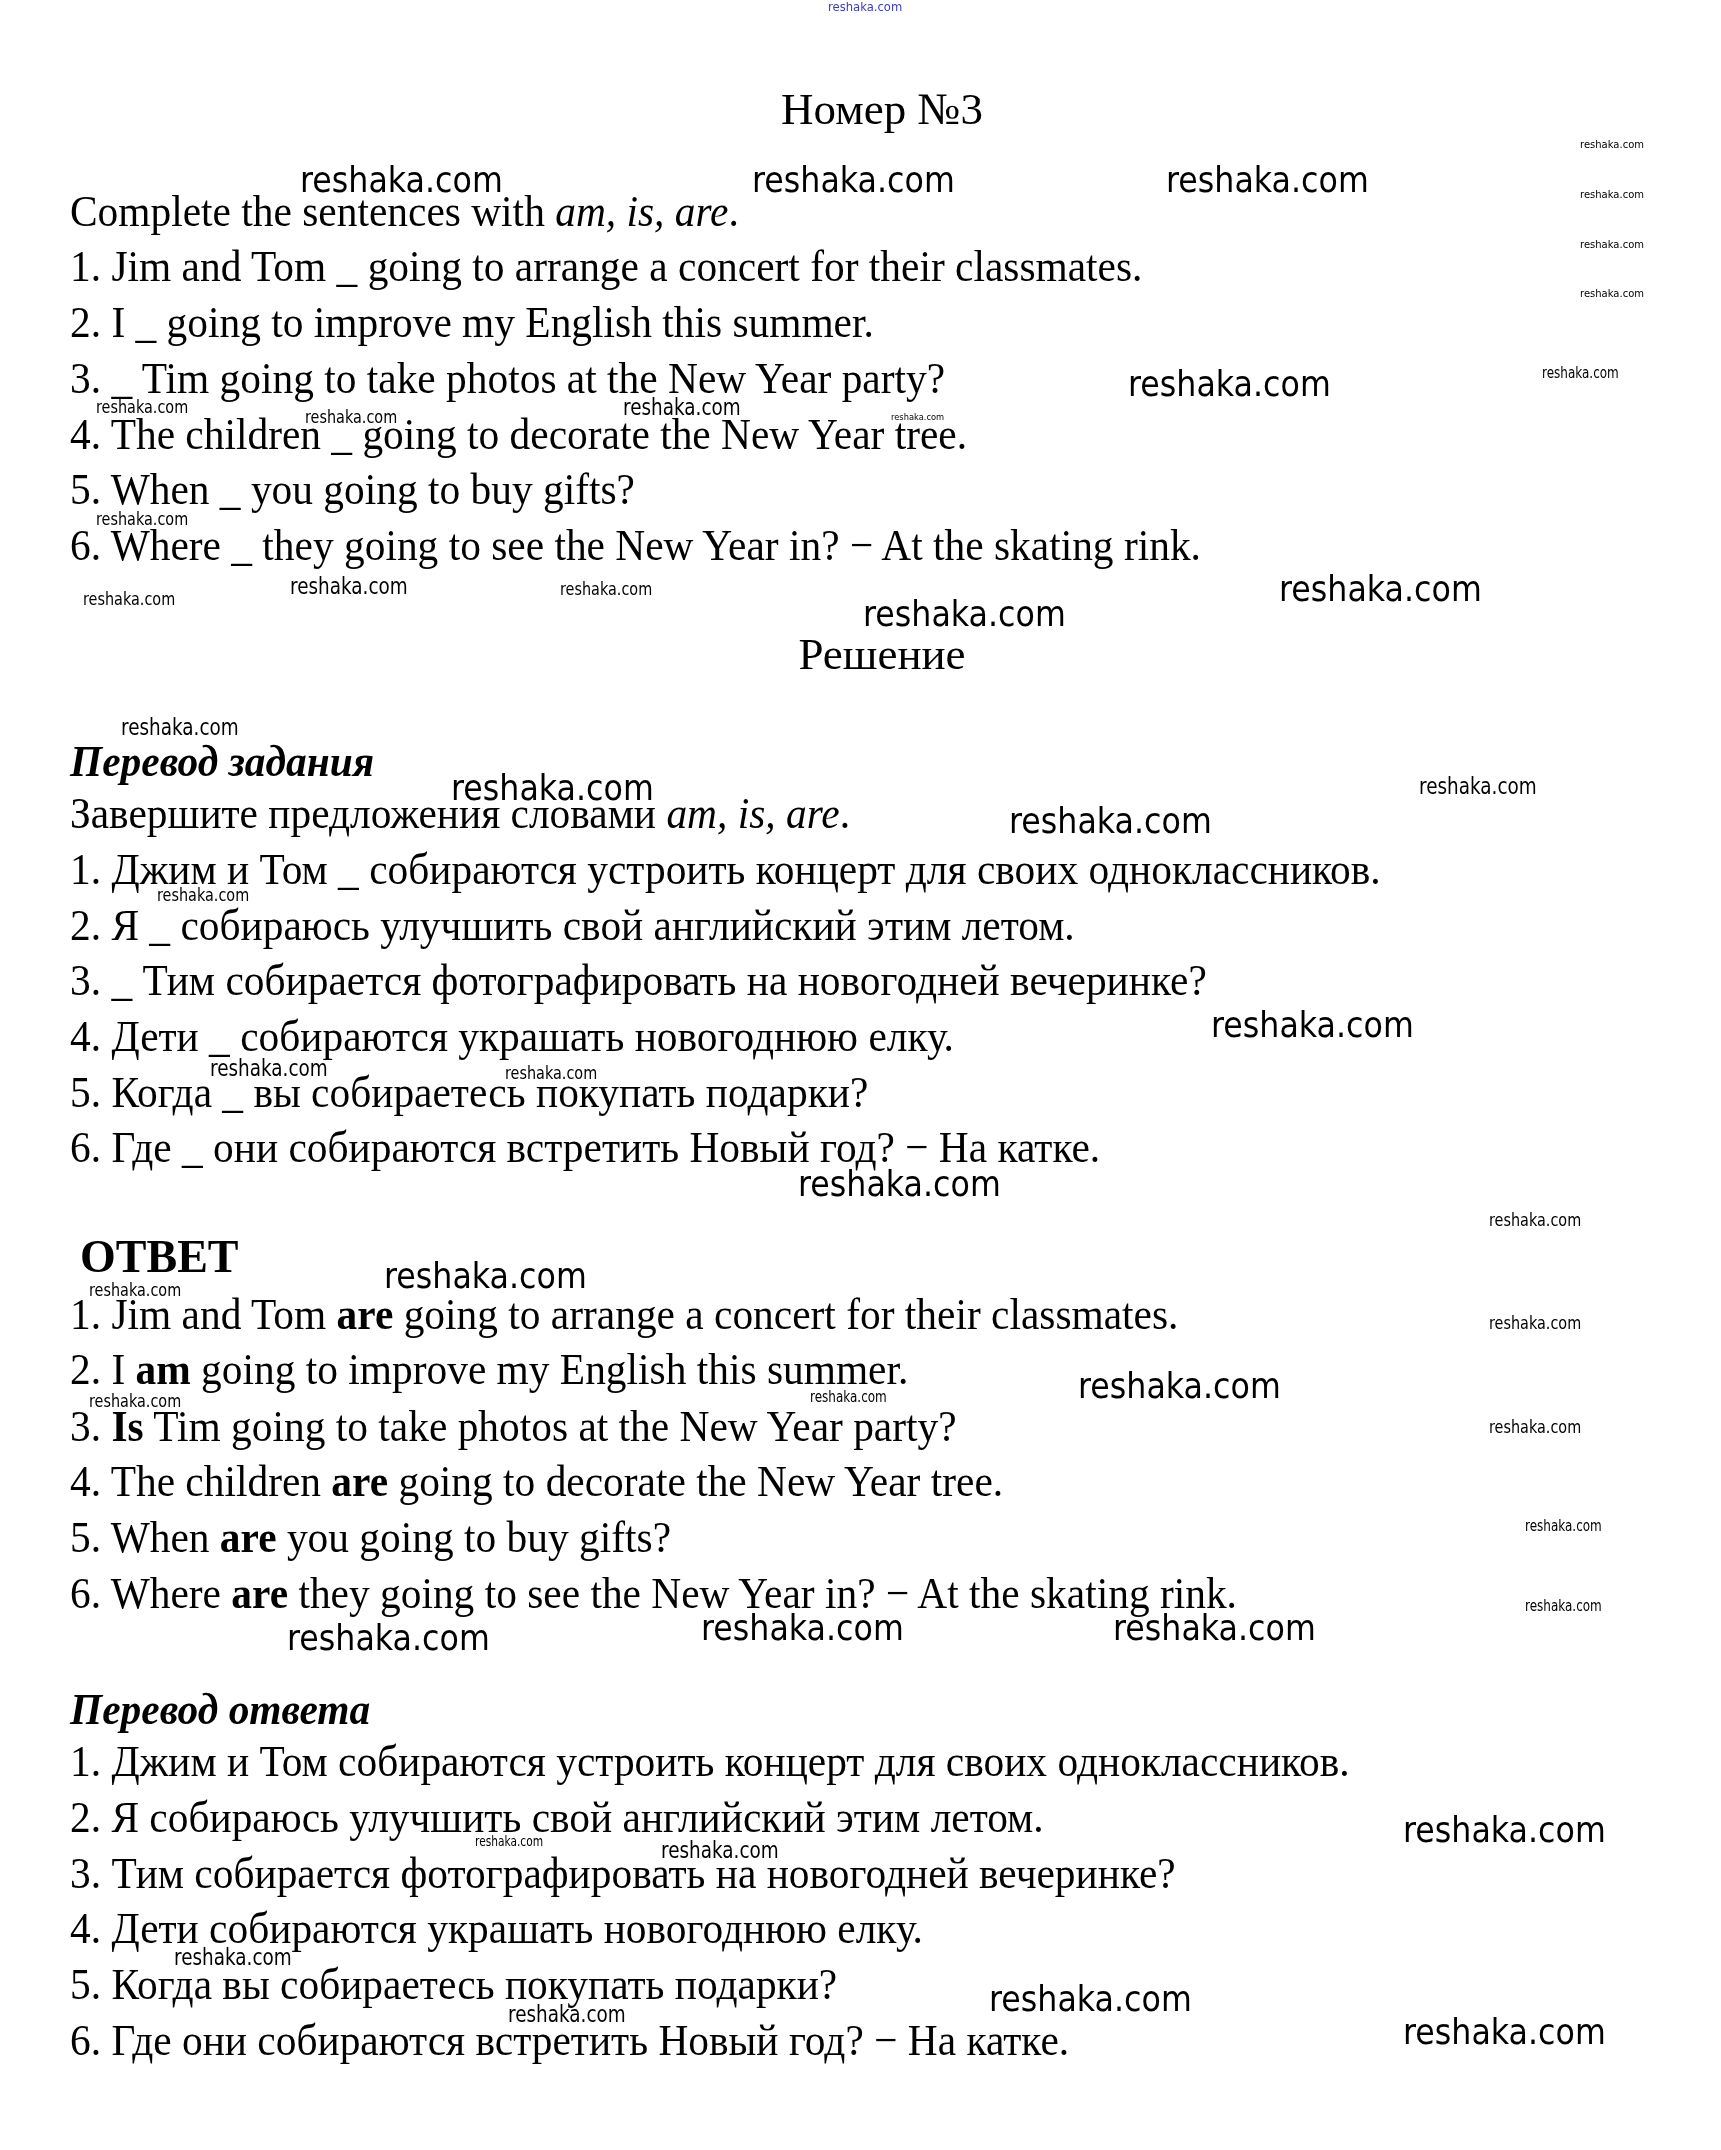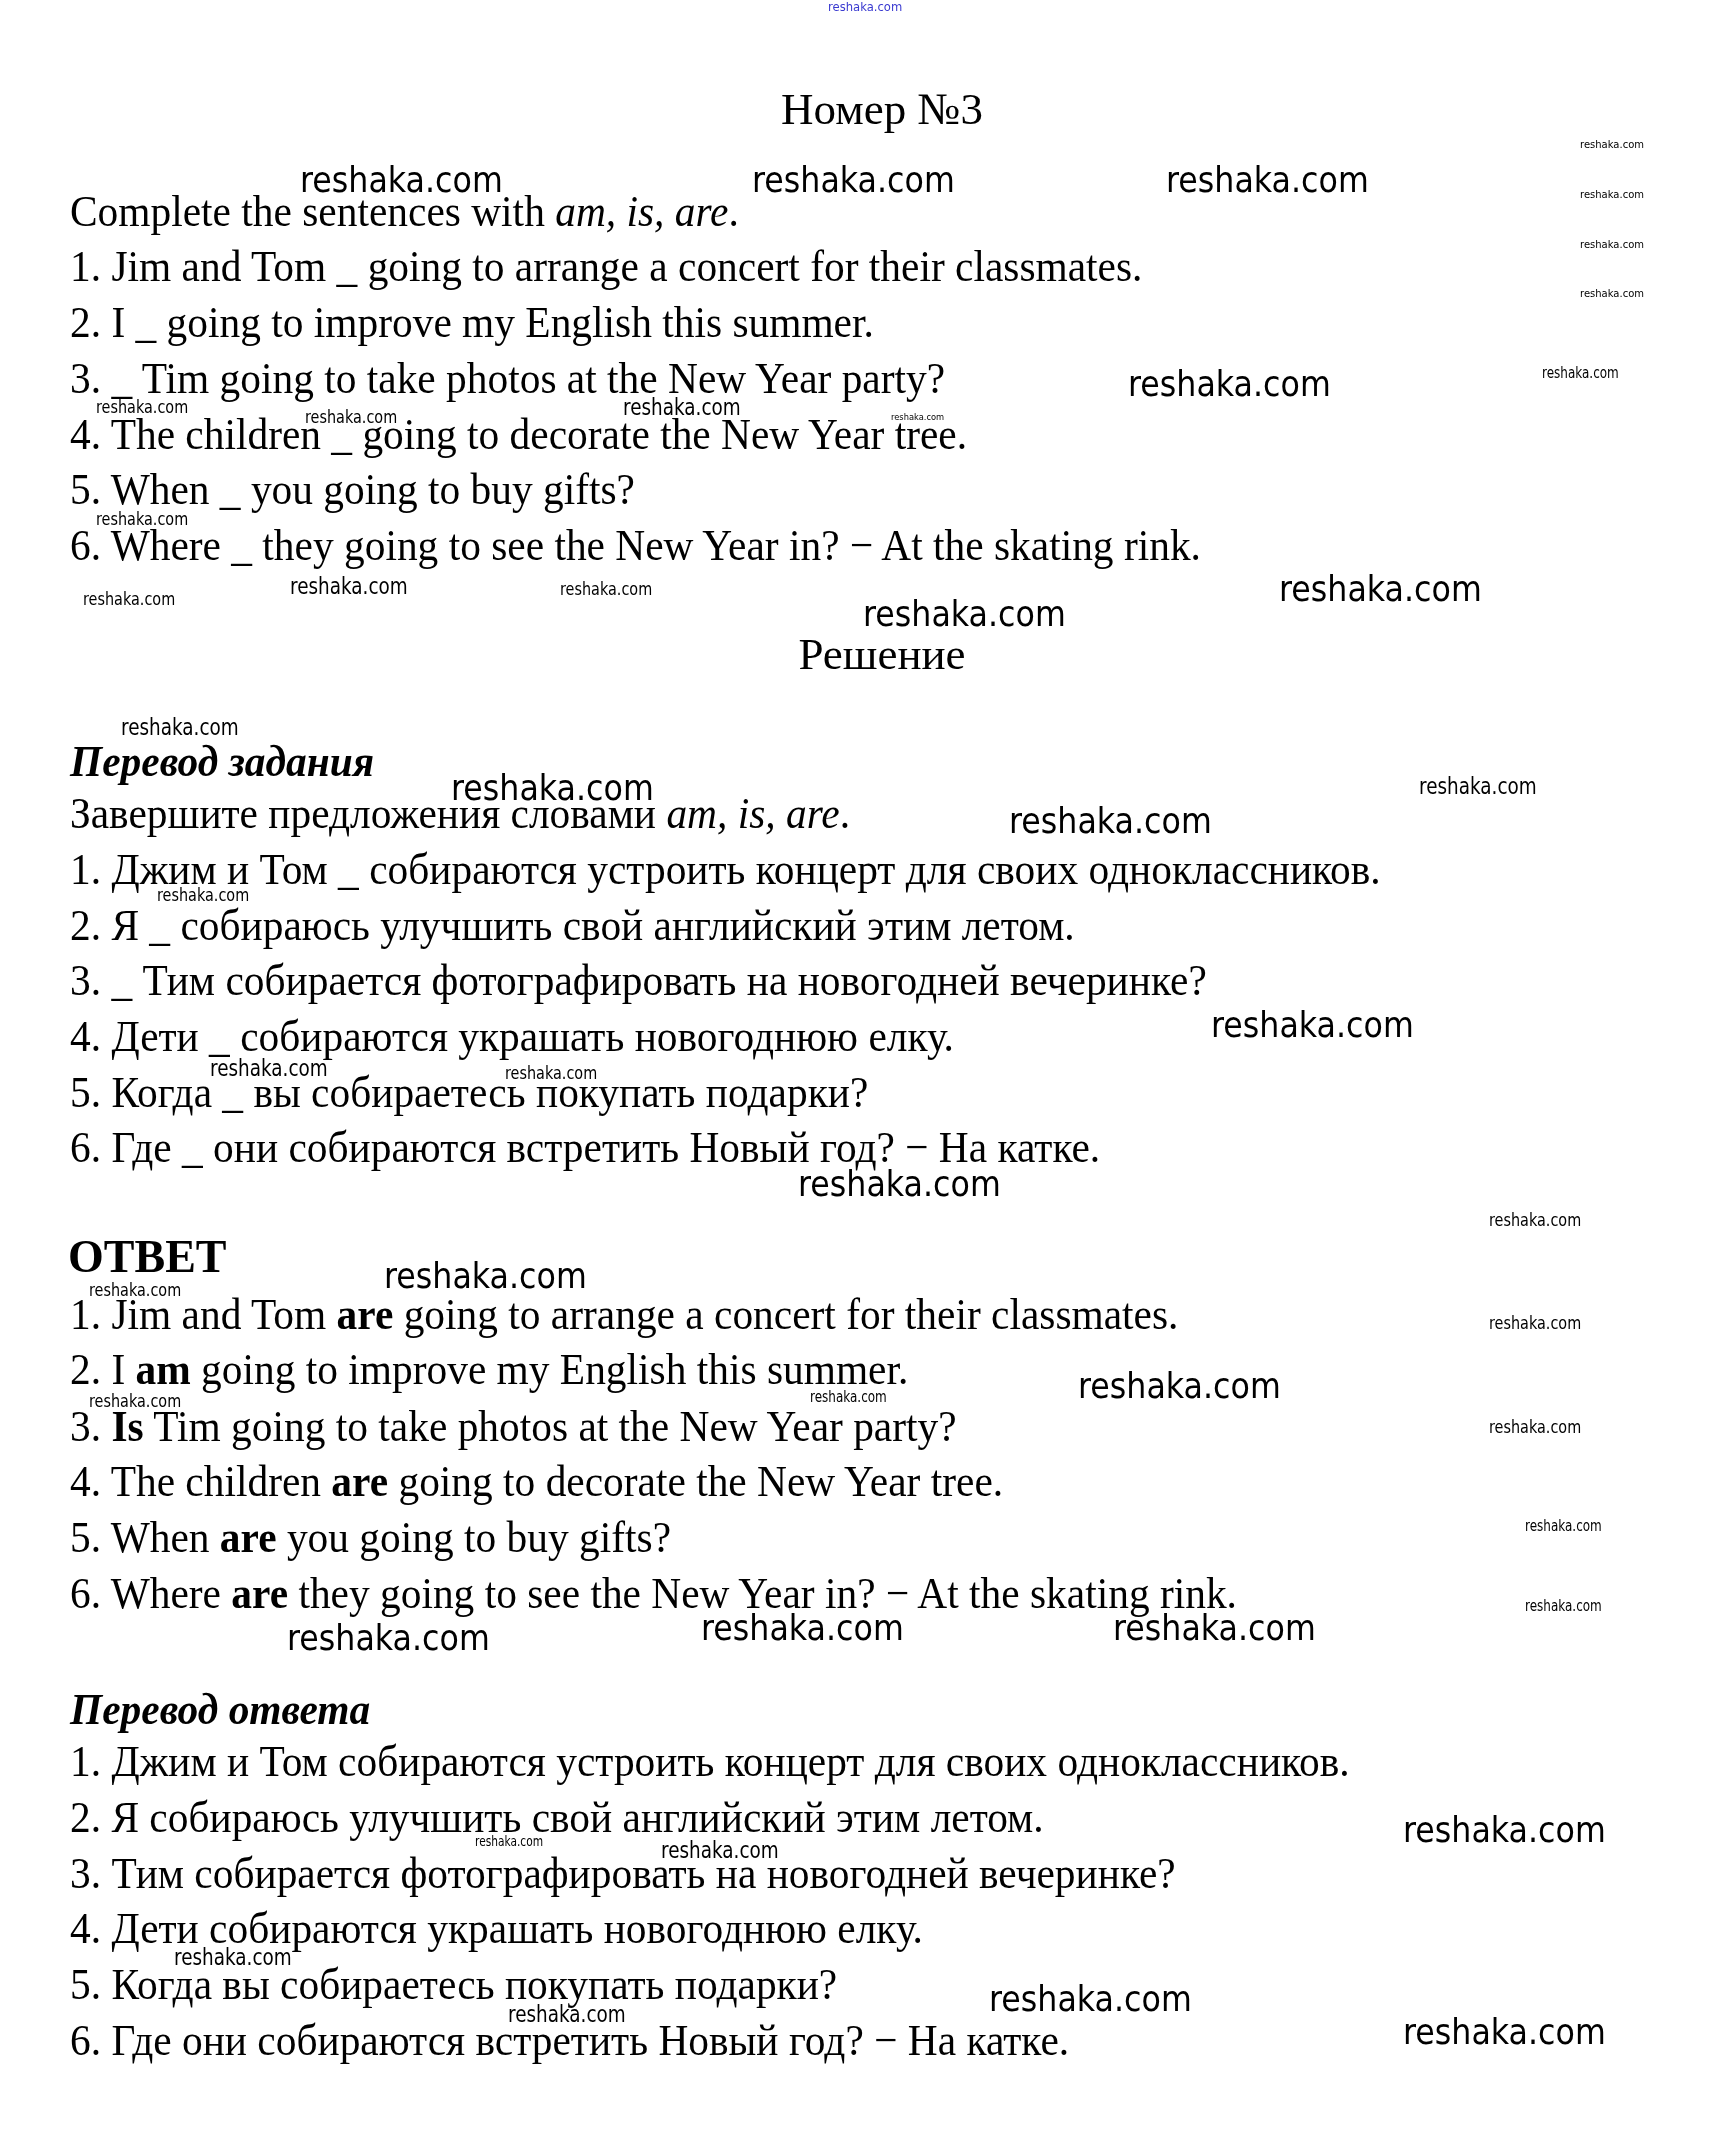--- a/index.html
+++ b/index.html
@@ -3,21 +3,21 @@
 <meta charset="utf-8">
 <style>
   html, body { margin: 0; padding: 0; background: #ffffff; }
   body { width: 1722px; height: 2151px; position: relative; overflow: hidden;
          font-family: "Liberation Serif", "DejaVu Serif", serif; color: #000; }
   .top-mark { position: absolute; left: 828px; top: 0px; font-family: "DejaVu Sans", sans-serif;
               font-size: 11.6px; color: #3a3ad0; }
   .title { position: absolute; left: 0; width: 1764px; text-align: center; font-size: 45px; }
   .line { position: absolute; left: 70px; font-size: 45px; white-space: nowrap; line-height: 1; transform: scaleX(0.92); transform-origin: left; }
   .heading-it { position: absolute; left: 70px; font-size: 45px; font-style: italic; font-weight: bold; white-space: nowrap; transform: scaleX(0.92); transform-origin: left; }
-  .heading-b { position: absolute; left: 68px; font-size: 46px; font-weight: bold; white-space: nowrap; }
+  .heading-b { position: absolute; left: 80px; font-size: 46px; font-weight: bold; white-space: nowrap; }
   .em { font-style: italic; }
   .b { font-weight: bold; }
   .wm { position: absolute; font-family: "DejaVu Sans", sans-serif; white-space: nowrap; color: #000; }
   .wm-l { font-size: 36px; transform: scaleX(0.88); transform-origin: left; }
   .wm-m { font-size: 23px; transform: scaleX(0.8); transform-origin: left; }
   .wm-s { font-size: 18px; transform: scaleX(0.8); transform-origin: left; }
   .wm-xs { font-size: 10px; }
 </style>
 </head>
 <body>

